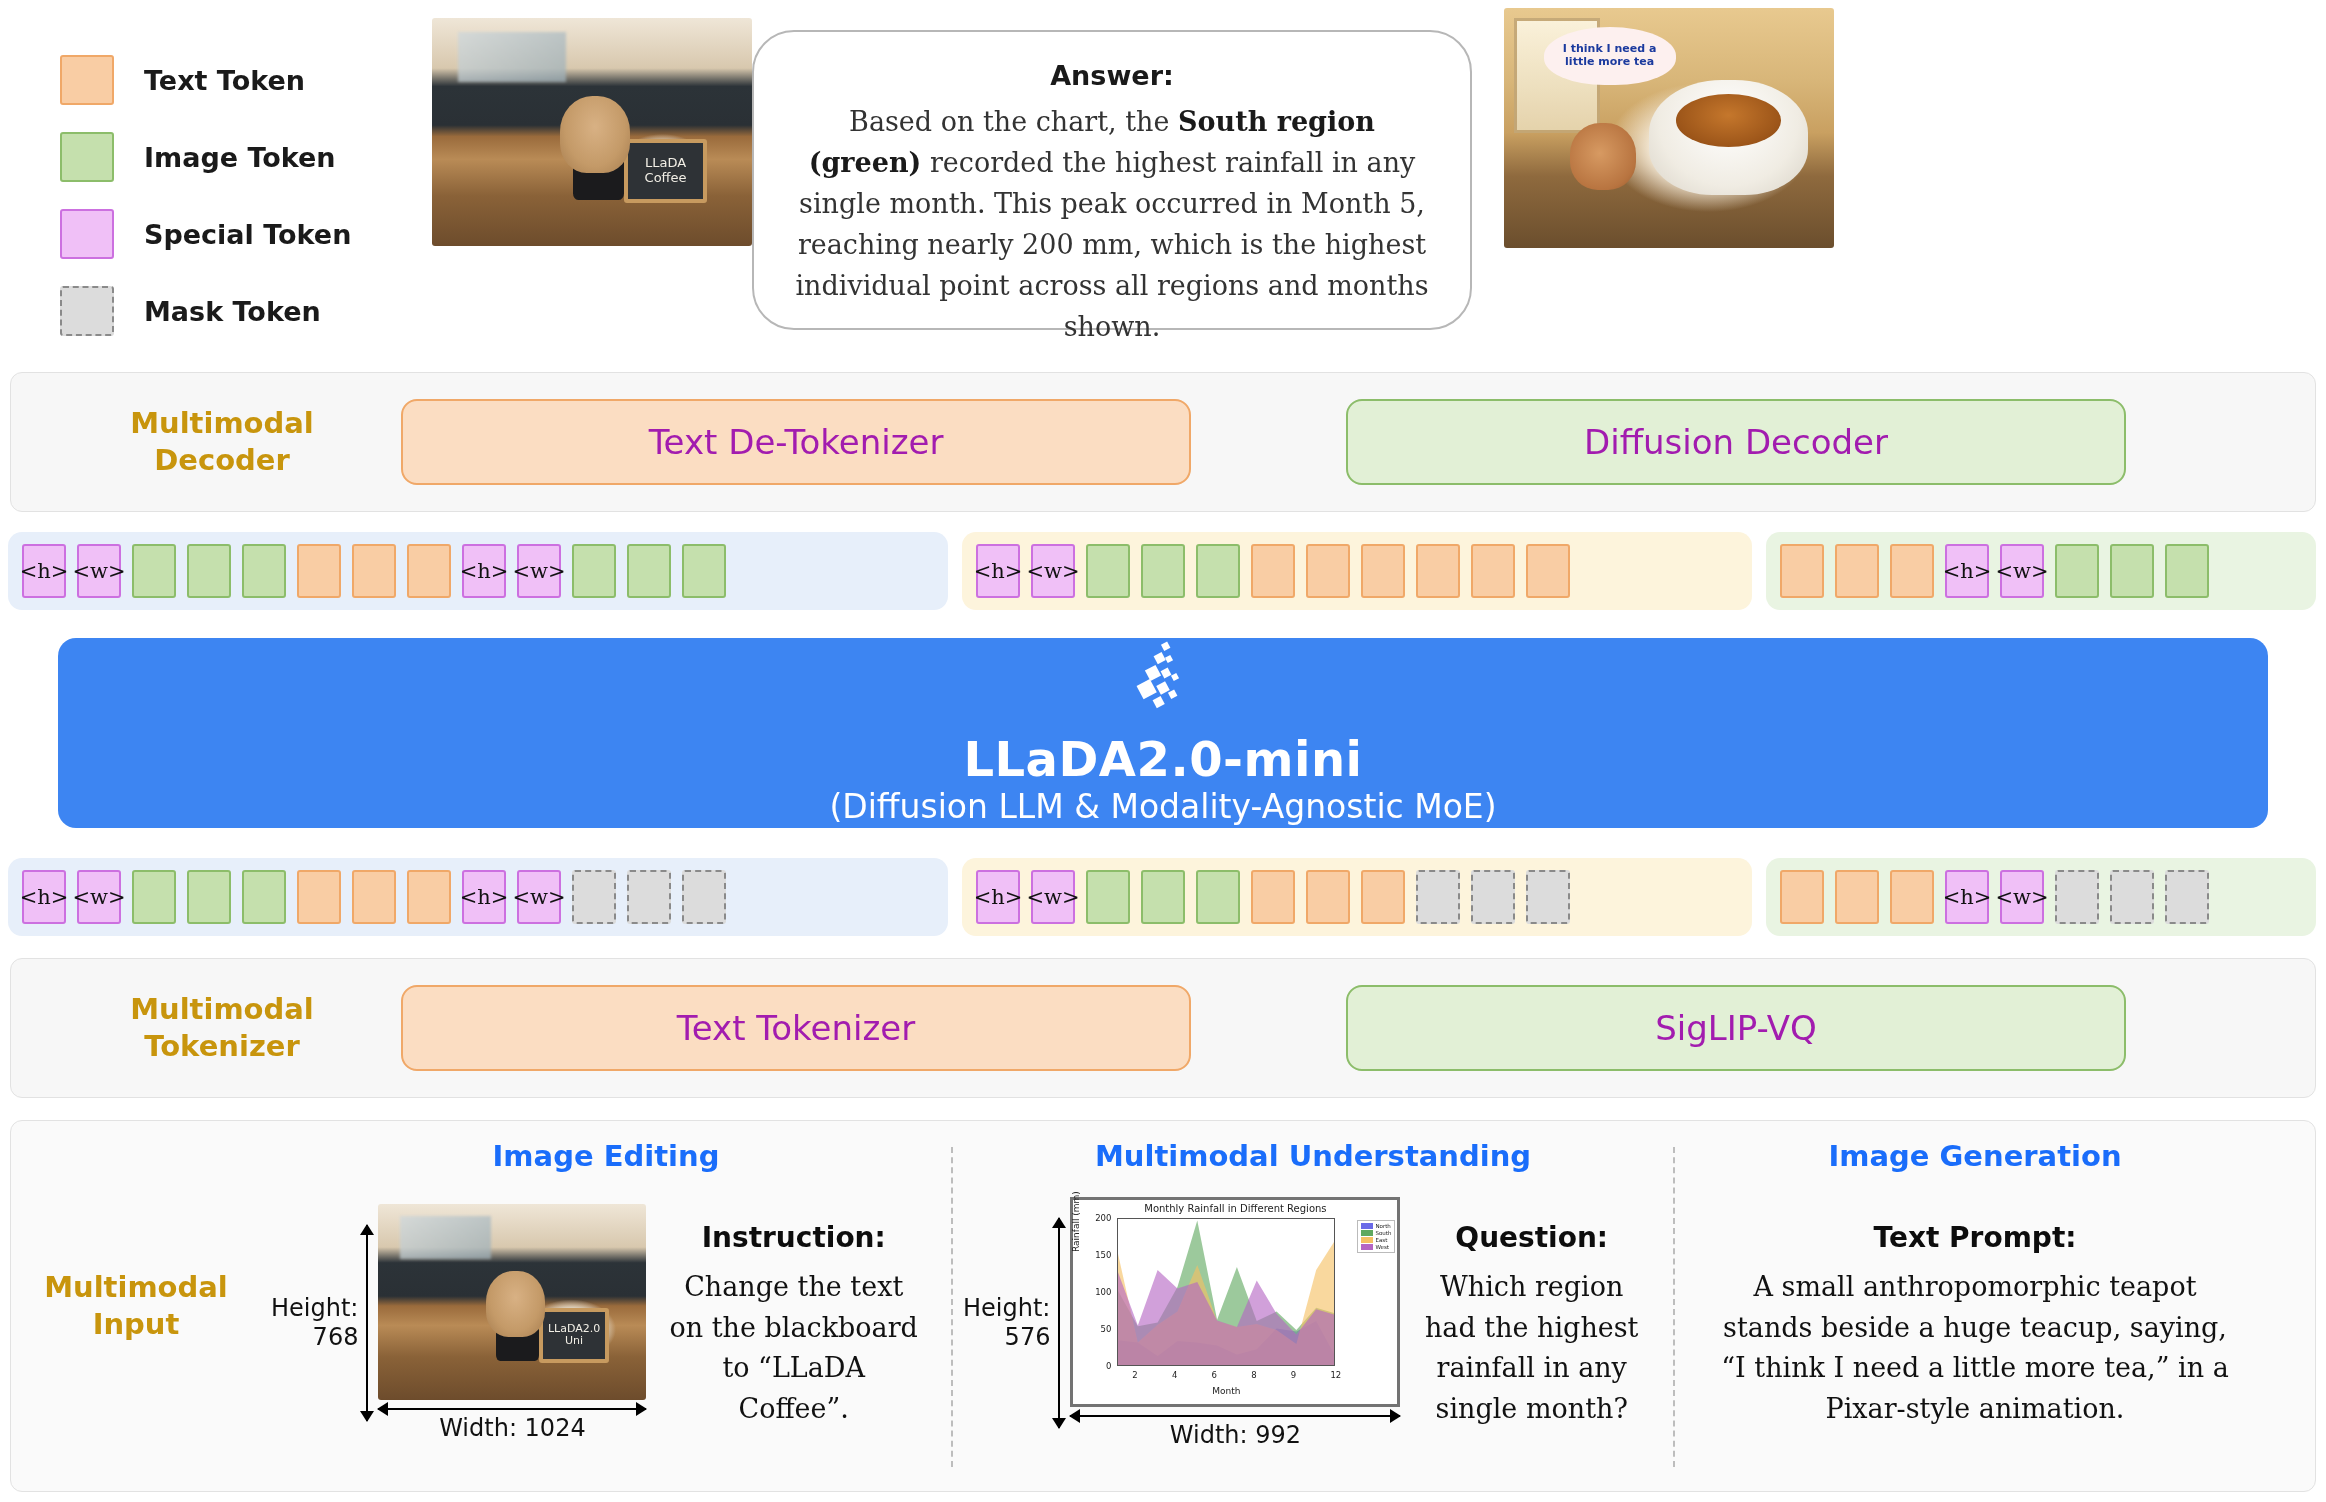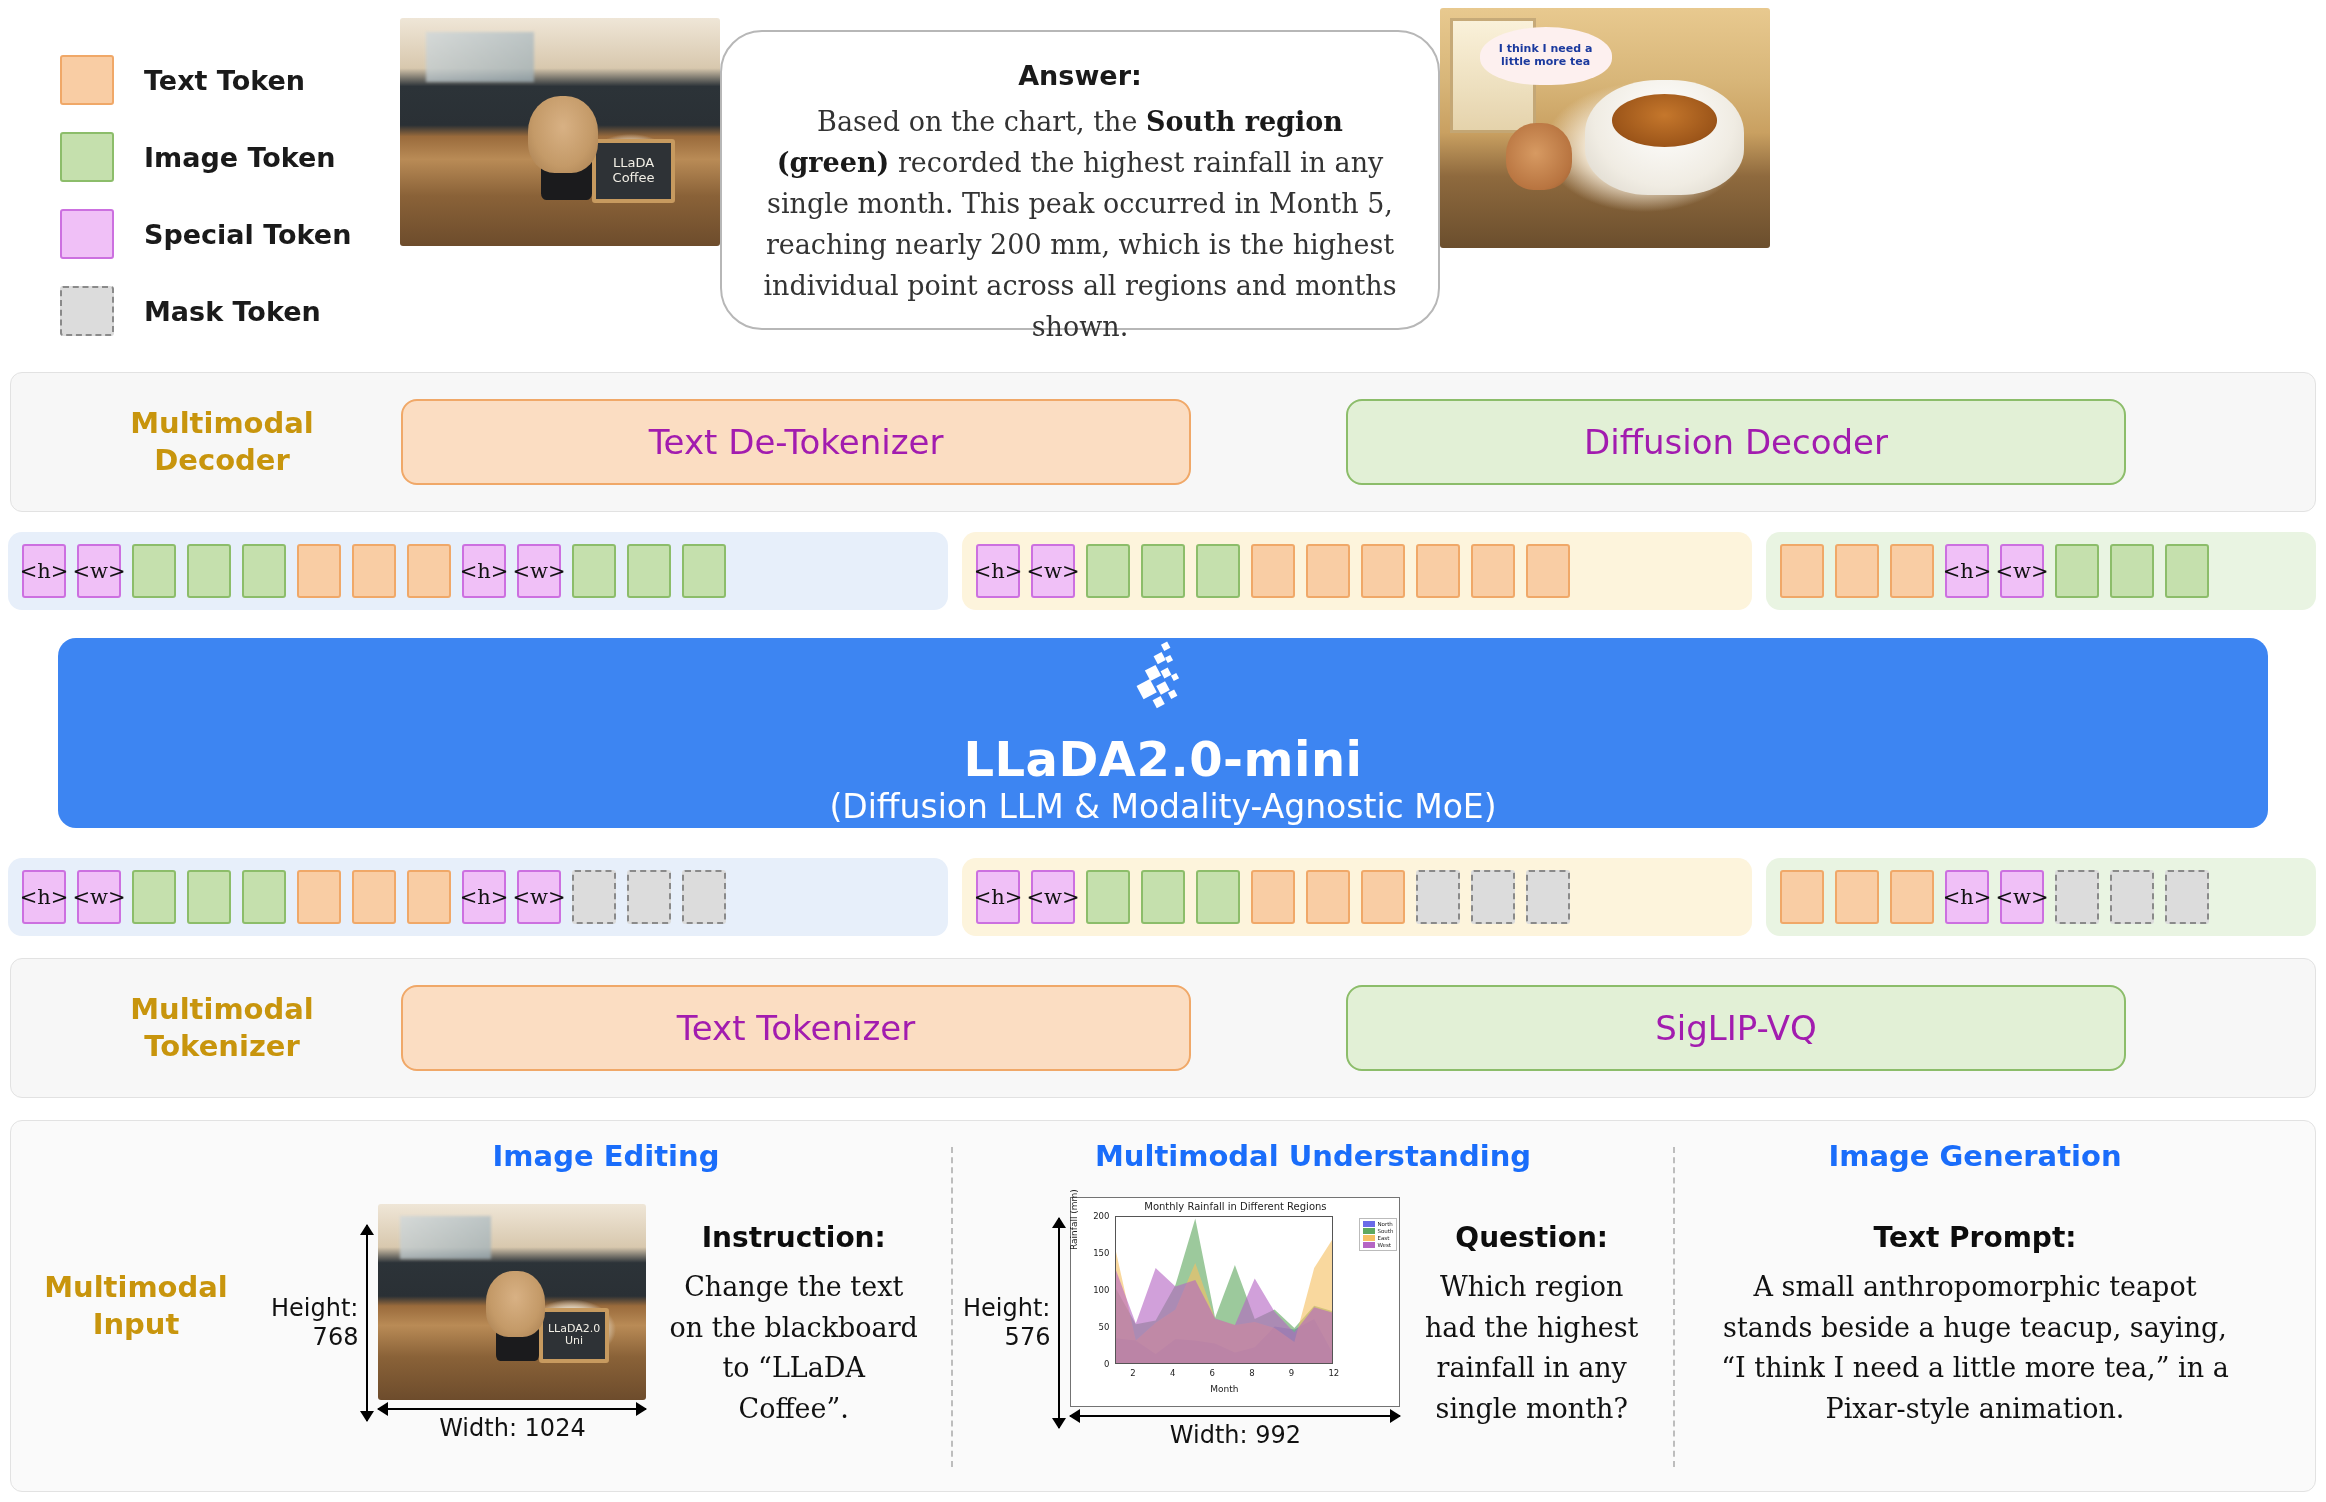--- a/index.html
+++ b/index.html
@@ -30,21 +30,21 @@
   .sw-image { background: #c5e0ad; border: 2.5px solid #8cbd6a; }
   .sw-spec  { background: #f0c0f7; border: 2.5px solid #cc70e0; }
   .sw-mask  { background: #dcdcdc; border: 2.5px dashed #8a8a8a; }
   .legend-lbl {
     font-size: 27px; color: #1a1a1a; font-weight: 600;
     font-family: "DejaVu Sans", sans-serif;
   }
 
   
   .photo {
-    position: relative; overflow: hidden; border-radius: 3px;
+    position: relative; overflow: hidden; border-radius: 3px; margin-left: 32px;
   }
   .cafe-photo {
     width: 320px; height: 228px; margin-top: 18px;
     background:
       radial-gradient(ellipse 60px 40px at 72% 64%, #f4ede2 0%, #d9cbb6 55%, transparent 75%),
       linear-gradient(180deg, #efe6d7 0%, #d8c8ae 22%, #2c3338 30%, #2a3035 47%, #9a6b3c 52%, #b98b56 62%, #8a6238 78%, #6d4c2c 100%);
   }
   .cafe-photo::before {
     content:''; position:absolute; left:8%; top:6%; width:34%; height:22%;
     background: linear-gradient(135deg,#cfd8dc,#9fb0b8); opacity:.75; filter: blur(1.5px);
@@ -230,21 +230,21 @@
     font-size: 27px; line-height:1.5; text-align:center; color:#111;
     font-family:"DejaVu Serif", serif; padding: 0 18px;
   }
   .prose-title {
     font-size: 28px; font-weight:700; margin-bottom:8px;
     font-family:"DejaVu Sans", sans-serif; color:#0d0d0d;
   }
 
   
   .mini-chart {
-    width: 330px; height: 210px; background:#fff; border:1px solid #737373;
+    width: 330px; height: 210px; background:#fff; border:3px solid #737373;
     position:relative; font-family:"DejaVu Sans", sans-serif;
   }
   .mc-title { text-align:center; font-size:10px; color:#222; padding-top:3px; }
   .mc-plot {
     position:absolute; left:44px; top:18px; width:218px; height:148px;
     border:1px solid #555; background:#fff; overflow:hidden;
   }
   .mc-ylabel {
     position:absolute; left:-2px; top:52px; font-size:9px; color:#222;
     transform: rotate(-90deg); transform-origin: left top; white-space:nowrap;

